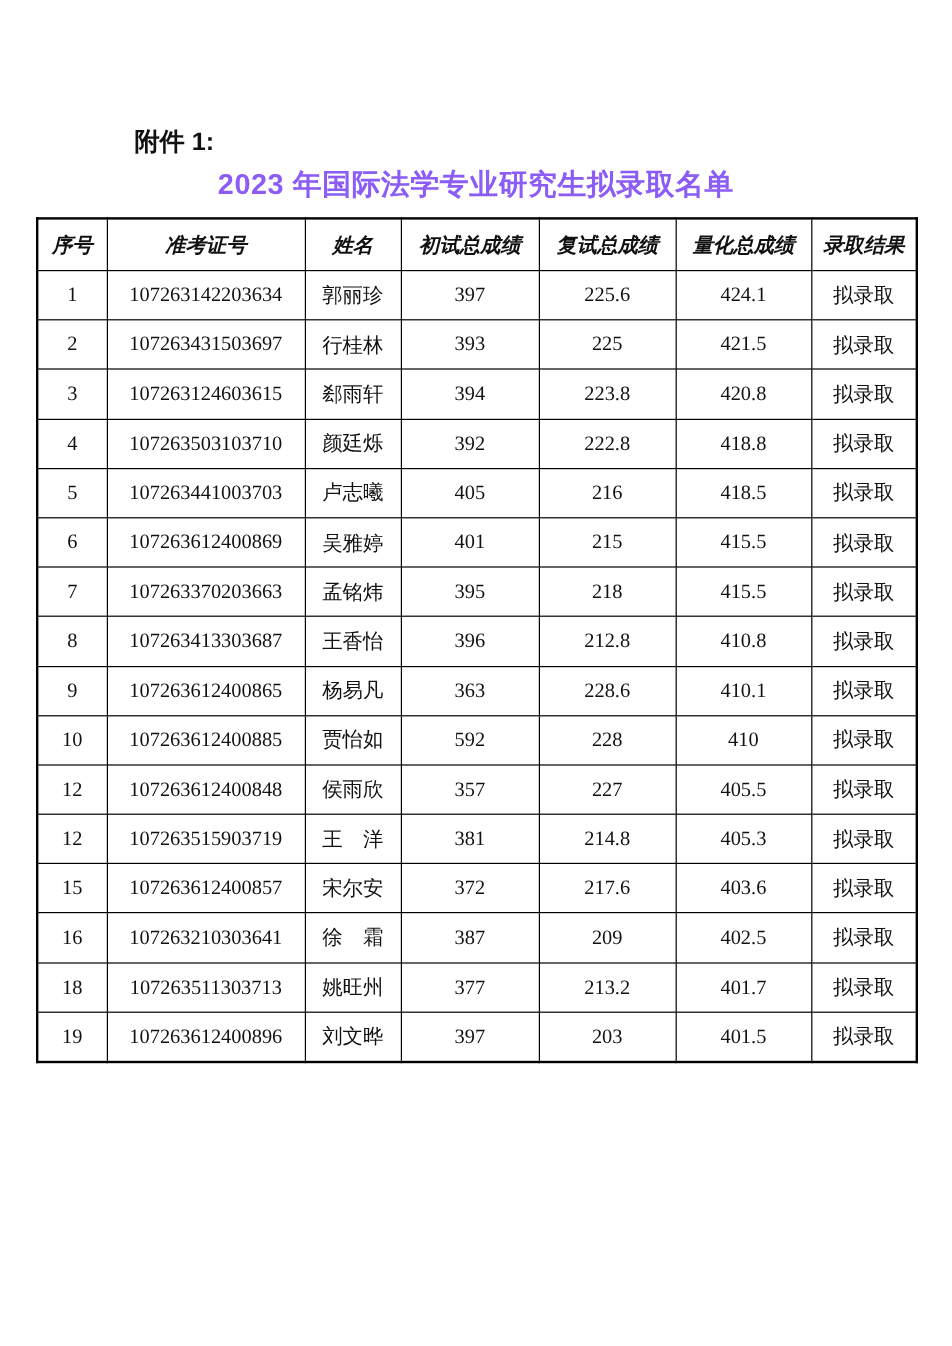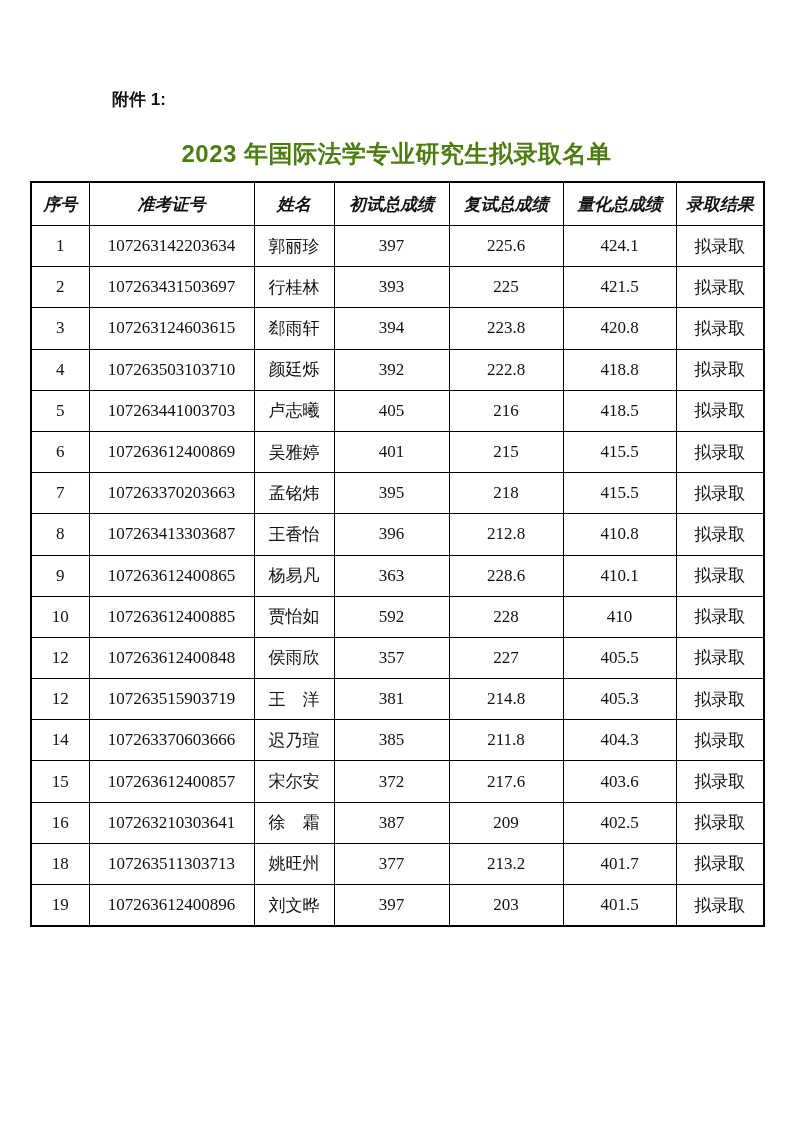--- a/index.html
+++ b/index.html
@@ -12,38 +12,38 @@
     width: 793px;
     height: 1122px;
     background: #ffffff;
     font-family: "Liberation Serif", "DejaVu Serif", serif;
     color: #111111;
     overflow: hidden;
   }
   .attachment-label {
     position: absolute;
     left: 112px;
-    top: 88px;
+    top: 104px;
     font-family: "Liberation Sans", "DejaVu Sans", sans-serif;
     font-weight: bold;
-    font-size: 17px;
+    font-size: 21px;
     color: #111111;
     white-space: nowrap;
   }
   .doc-title {
     position: absolute;
     left: 0;
     top: 138px;
     width: 100%;
     text-align: center;
     font-family: "Liberation Sans", "DejaVu Sans", sans-serif;
     font-weight: bold;
     font-size: 24px;
     letter-spacing: 0.5px;
-    color: #4d7c0f;
+    color: #8b5cf6;
     white-space: nowrap;
   }
   table.admission-table {
     position: absolute;
     left: 30px;
     top: 181px;
     width: 733px;
     border-collapse: collapse;
     table-layout: fixed;
     border: 2px solid #000000;
@@ -206,29 +206,20 @@
         <tr>
           <td>12</td>
           <td>107263515903719</td>
           <td>王　洋</td>
           <td>381</td>
           <td>214.8</td>
           <td>405.3</td>
           <td>拟录取</td>
         </tr>
         <tr>
-          <td>14</td>
-          <td>107263370603666</td>
-          <td>迟乃瑄</td>
-          <td>385</td>
-          <td>211.8</td>
-          <td>404.3</td>
-          <td>拟录取</td>
-        </tr>
-        <tr>
           <td>15</td>
           <td>107263612400857</td>
           <td>宋尔安</td>
           <td>372</td>
           <td>217.6</td>
           <td>403.6</td>
           <td>拟录取</td>
         </tr>
         <tr>
           <td>16</td>

